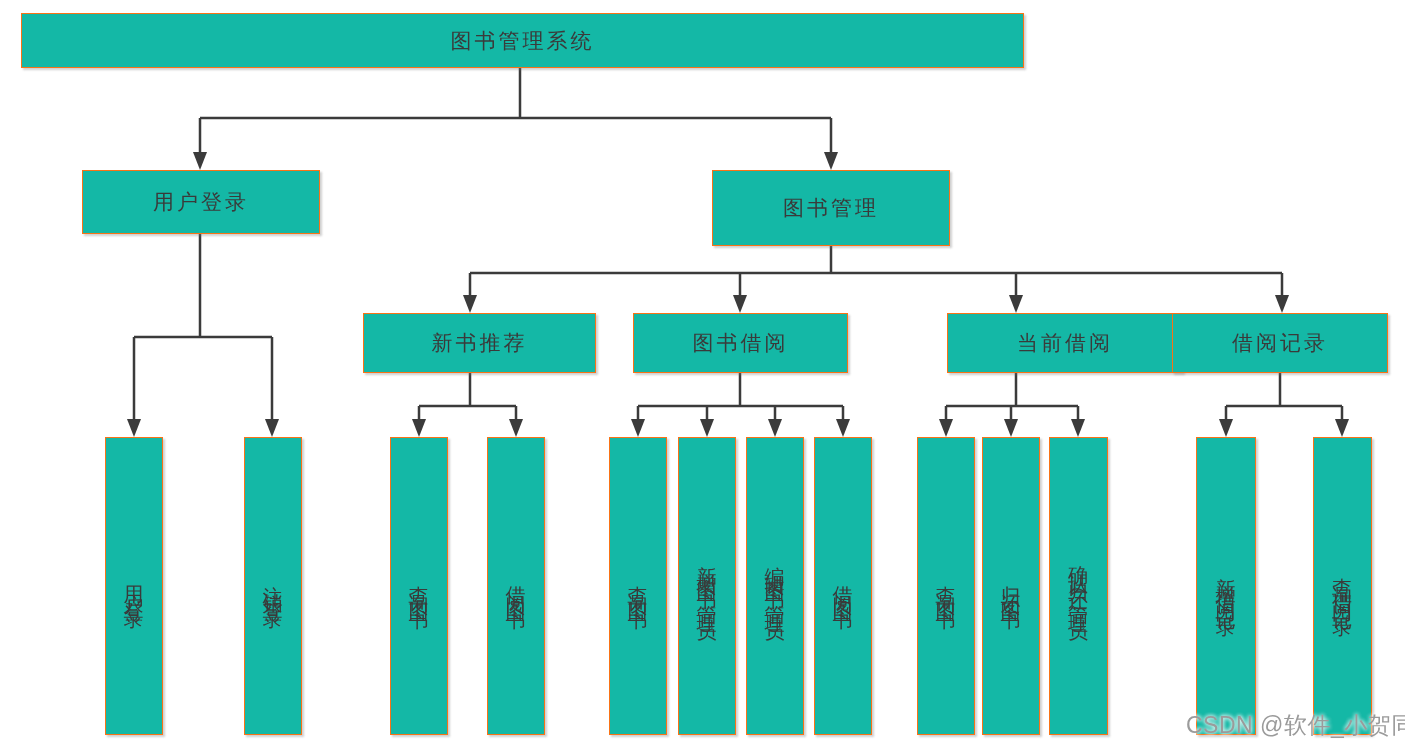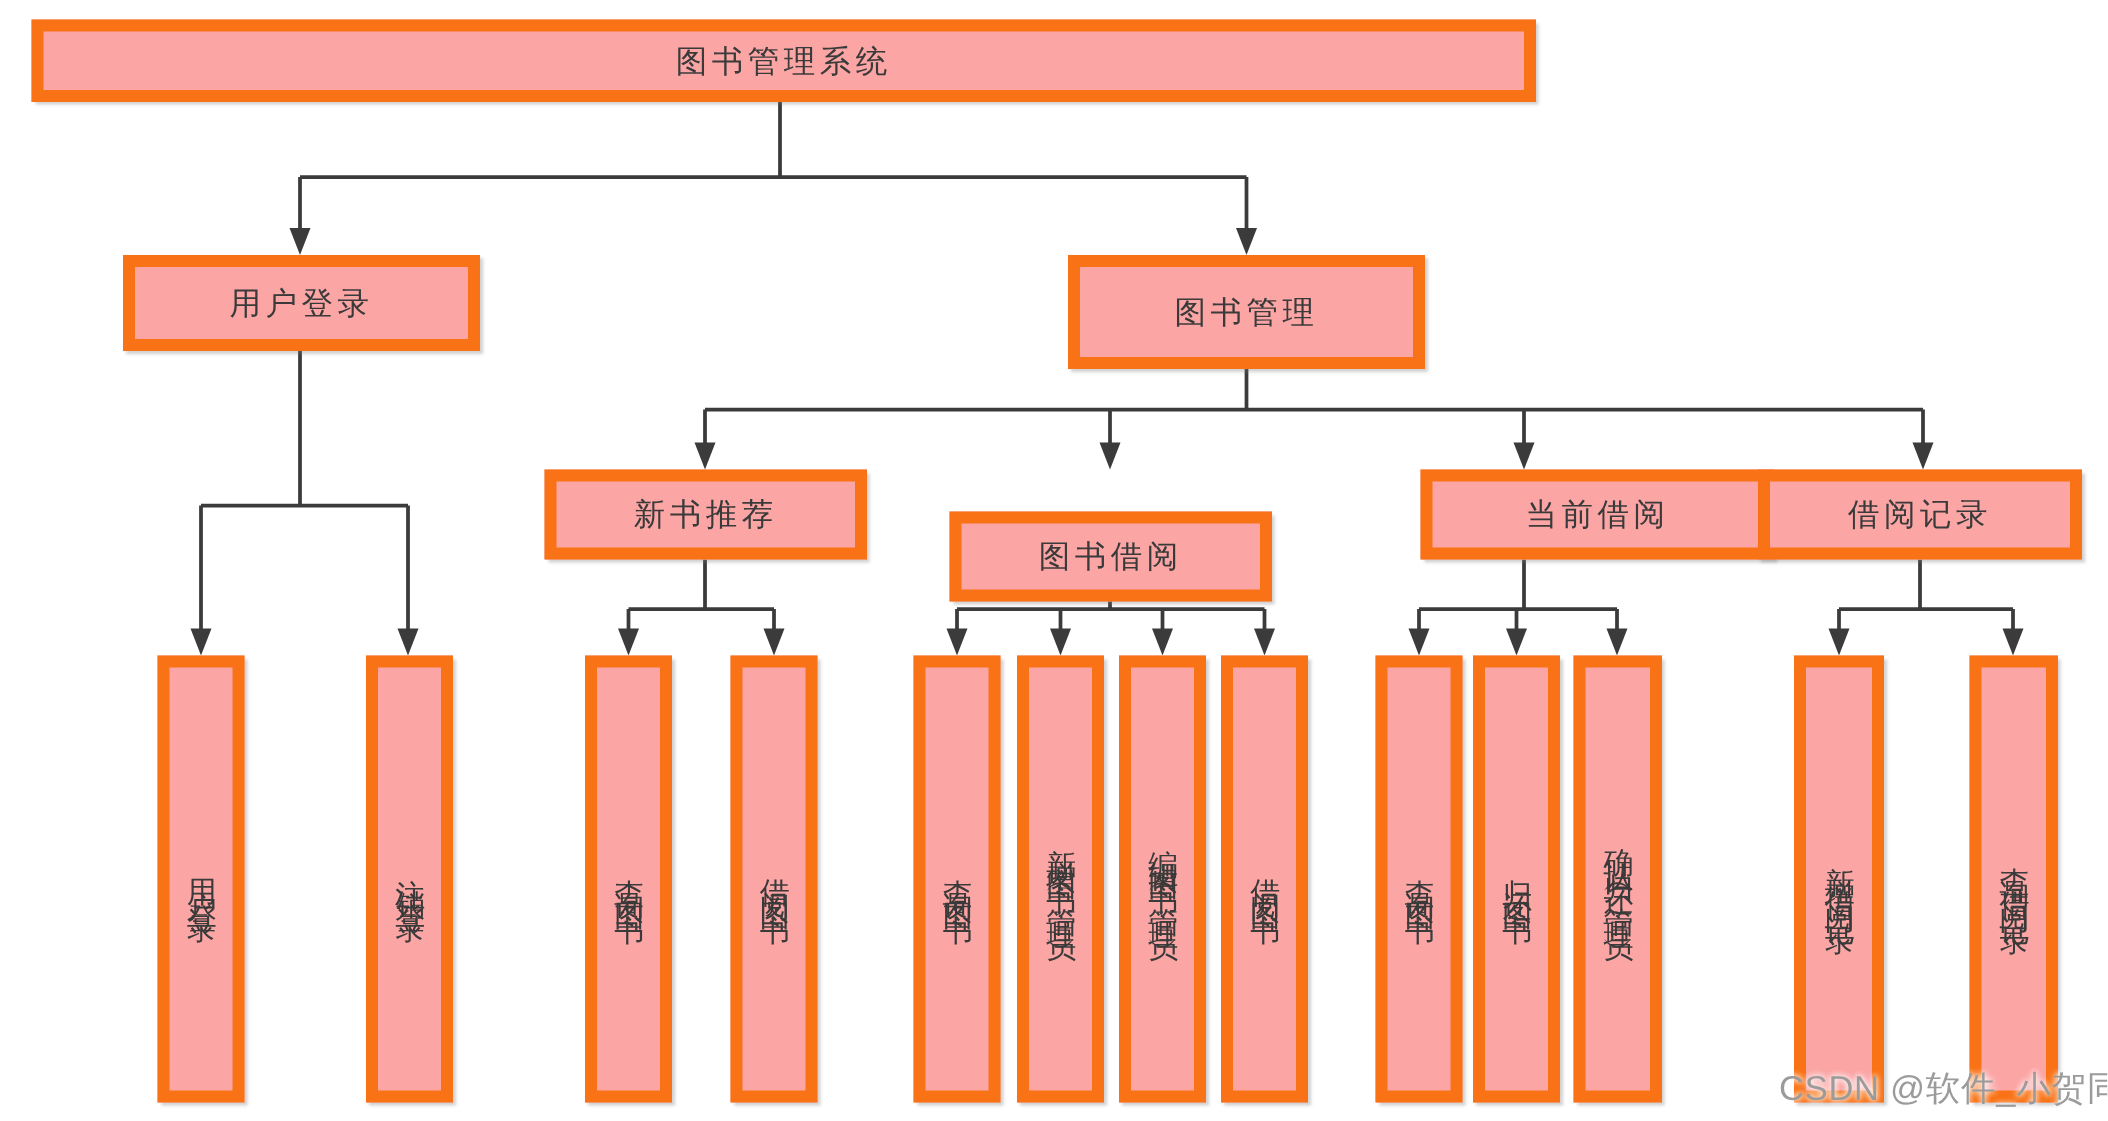--- a/index.html
+++ b/index.html
@@ -2,22 +2,22 @@
 <html><head>
 <meta charset="utf-8">
 <style>
   html,body{margin:0;padding:0;background:#ffffff;}
   .canvas{
     position:relative;width:1405px;height:747px;background:#ffffff;overflow:hidden;
     font-family:"Liberation Sans","DejaVu Sans",sans-serif;color:#3a3a3a;
   }
   .wires{position:absolute;left:0;top:0;width:1405px;height:747px;}
   .node{
-    position:absolute;box-sizing:border-box;background:#fca5a5;
-    border:8px solid #f97316;display:flex;align-items:center;justify-content:center;
+    position:absolute;box-sizing:border-box;background:#14b8a6;
+    border:1px solid #f97316;display:flex;align-items:center;justify-content:center;
     box-shadow:2px 2px 2px rgba(120,120,120,0.35);
   }
   .hnode{font-size:21px;letter-spacing:3px;white-space:nowrap;}
   .vnode{top:437px;height:298px;}
   .vt{
     writing-mode:vertical-rl;text-orientation:mixed;
     font-size:20px;line-height:1;letter-spacing:8px;white-space:nowrap;
   }
   .watermark{
     position:absolute;left:1186px;top:710px;z-index:5;
@@ -60,22 +60,22 @@
       <polygon points="1219,419 1233,419 1226,437"></polygon>
       <polygon points="1335,419 1349,419 1342,437"></polygon>
     </g>
   </svg>
 
   <div class="node hnode" style="left:21px;top:13px;width:1003px;height:55px;">图书管理系统</div>
 
   <div class="node hnode" style="left:82px;top:170px;width:238px;height:64px;">用户登录</div>
   <div class="node hnode" style="left:712px;top:170px;width:238px;height:76px;">图书管理</div>
 
-  <div class="node hnode" style="left:363px;top:313px;width:215px;height:60px;">新书推荐</div>
-  <div class="node hnode" style="left:633px;top:313px;width:215px;height:60px;margin-top:28px;">图书借阅</div>
+  <div class="node hnode" style="left:363px;top:313px;width:233px;height:60px;">新书推荐</div>
+  <div class="node hnode" style="left:633px;top:313px;width:215px;height:60px;">图书借阅</div>
   <div class="node hnode" style="left:908px;top:313px;width:236px;height:60px;margin-left:39px;">当前借阅</div>
   <div class="node hnode" style="left:1172px;top:313px;width:216px;height:60px;">借阅记录</div>
 
   <div class="node vnode" style="left:105px;width:58px;">
     <span class="vt">用户登录</span>
   </div>
   <div class="node vnode" style="left:244px;width:58px;">
     <span class="vt">注销登录</span>
   </div>
 

